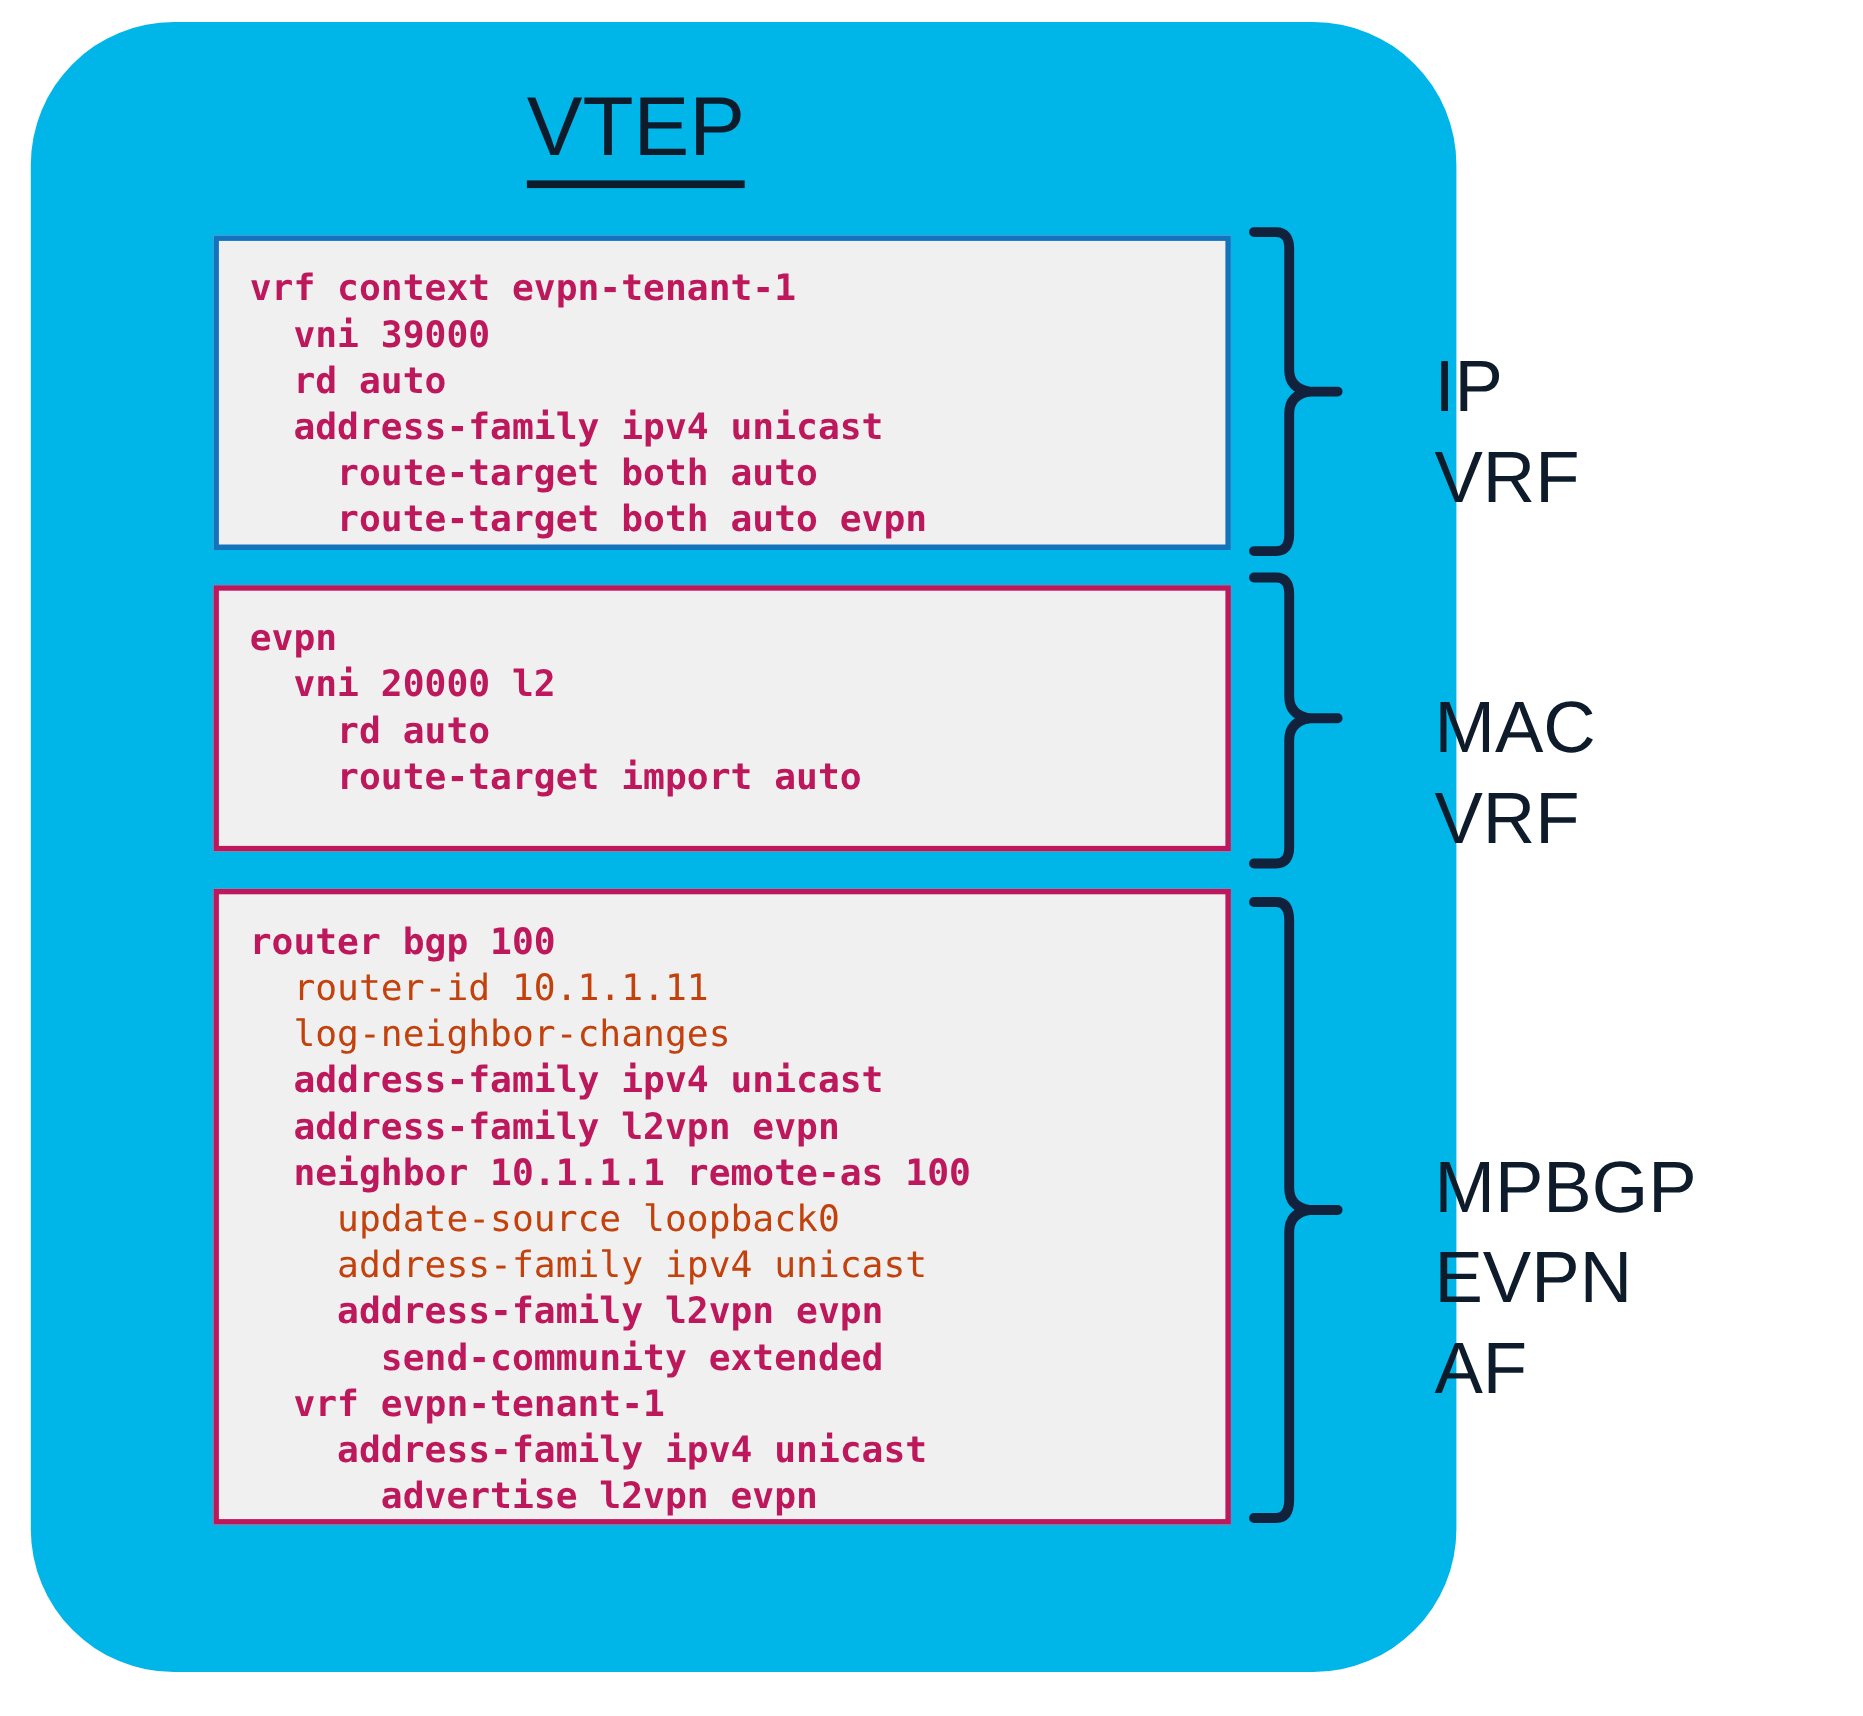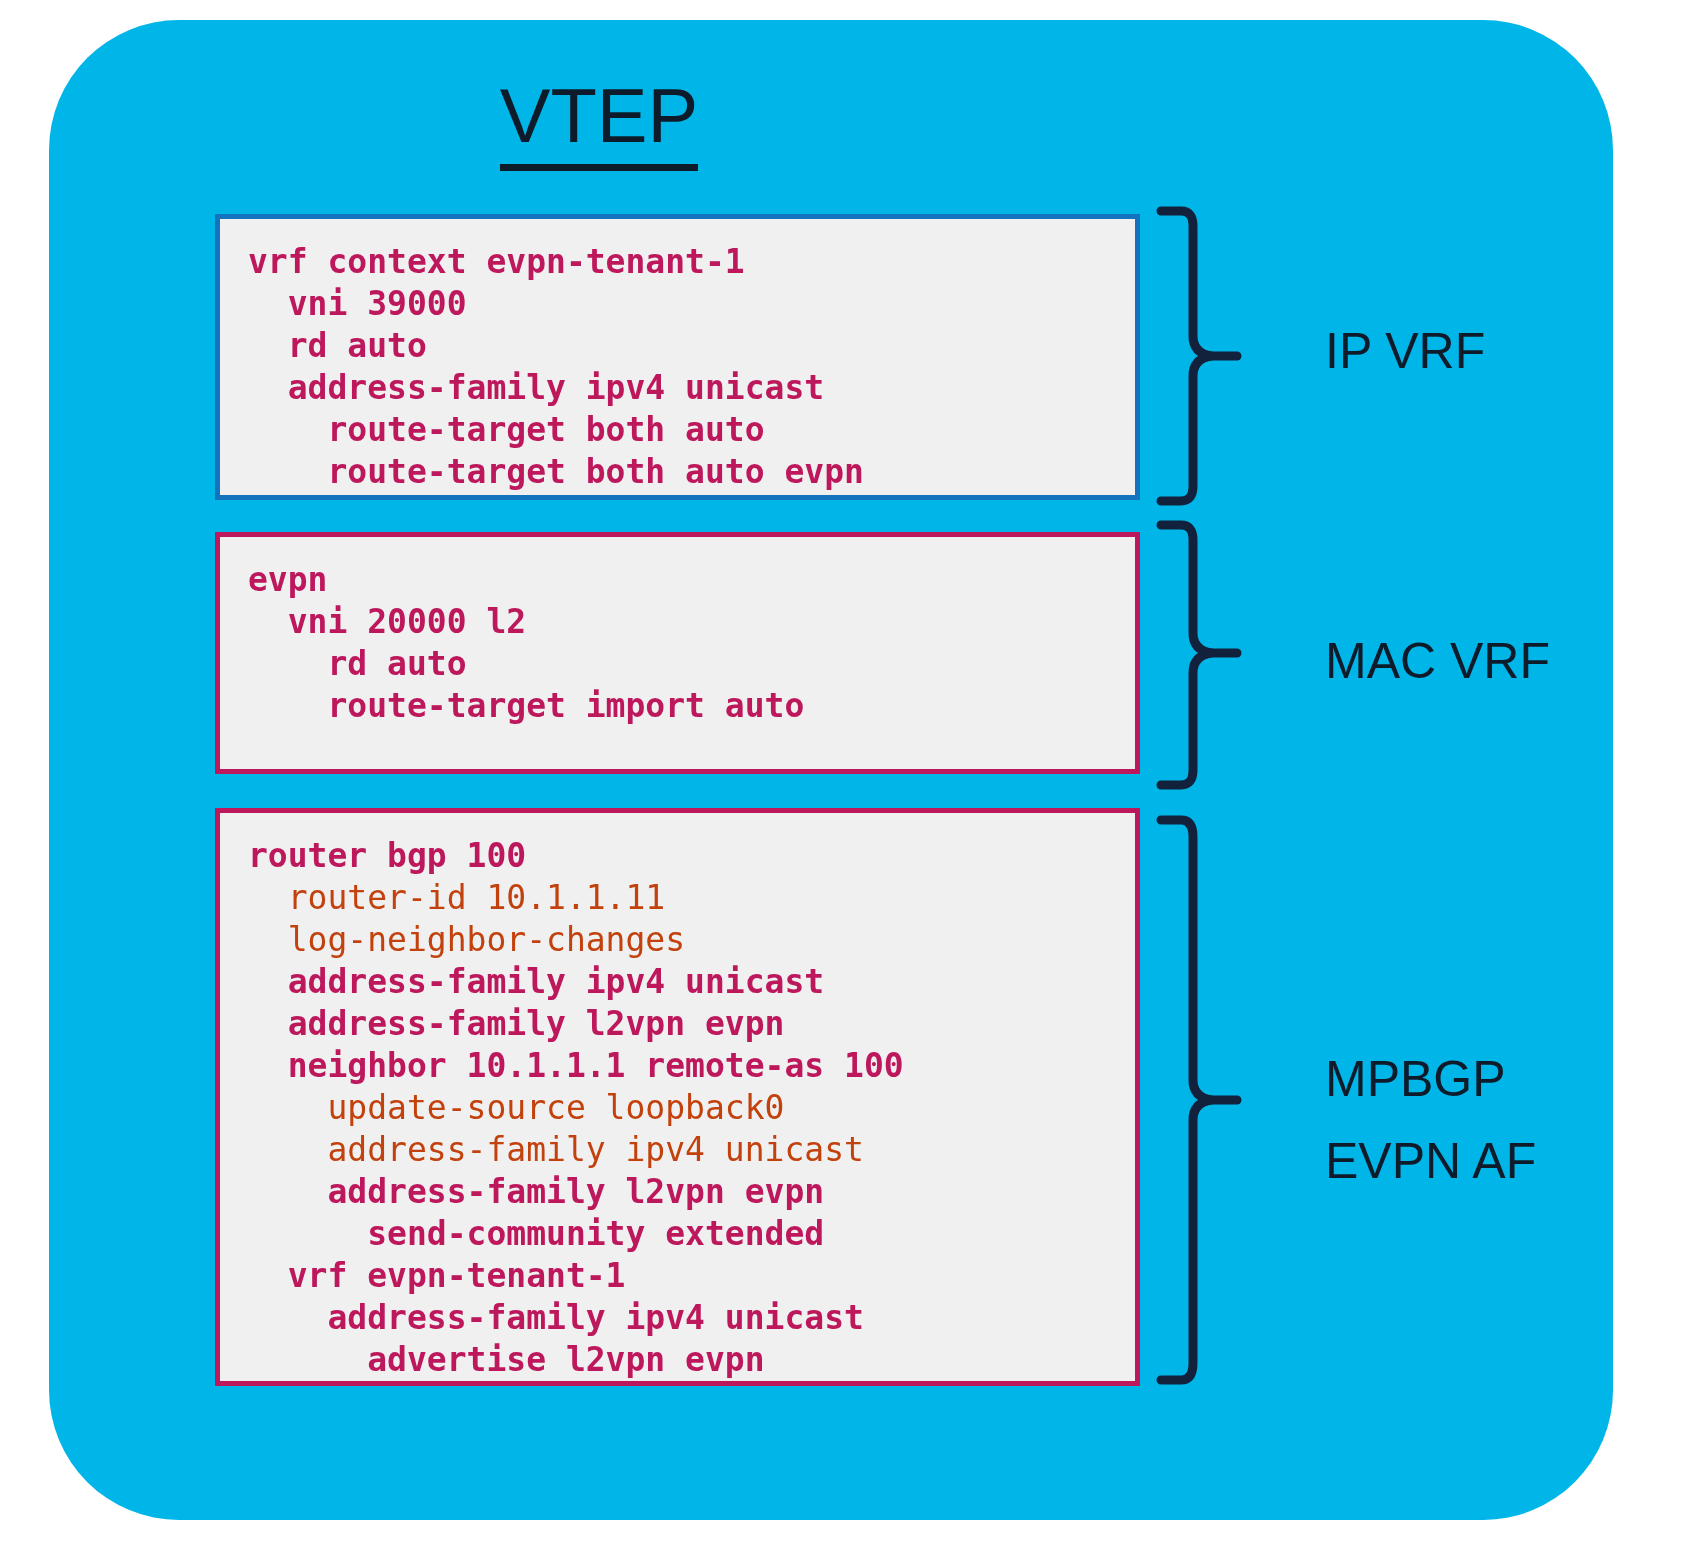--- a/index.html
+++ b/index.html
@@ -16,25 +16,24 @@
     width: 1694px;
     height: 1560px;
     background: #ffffff;
     overflow: hidden;
   }
   
   #vtep-panel {
     position: absolute;
     left: 28px;
     top: 20px;
-    width: 1564px;
+    width: 1296px;
     height: 1500px;
     background: #00b5e8;
     border-radius: 130px;
-    margin-left: 21px;
   }
   
   #vtep-title {
     position: absolute;
     left: 0;
     top: 54px;
     width: 1100px;
     text-align: center;
     font-family: "Liberation Sans", sans-serif;
     font-size: 76px;
@@ -92,21 +91,21 @@
   
   .bracket {
     position: absolute;
     color: #12223d;
   }
   .bracket svg { display: block; }
   
   .side-label {
     position: absolute;
     font-family: "Liberation Sans", sans-serif;
-    font-size: 50px;
+    font-size: 66px;
     line-height: 82px;
     color: #0d1b2a;
     white-space: pre-line;
   }
   #label-ip-vrf   { left: 1276px; top: 290px; }
   #label-mac-vrf  { left: 1276px; top: 600px; }
   #label-mpbgp    { left: 1276px; top: 1018px; }
 </style>
 </head>
 <body>

